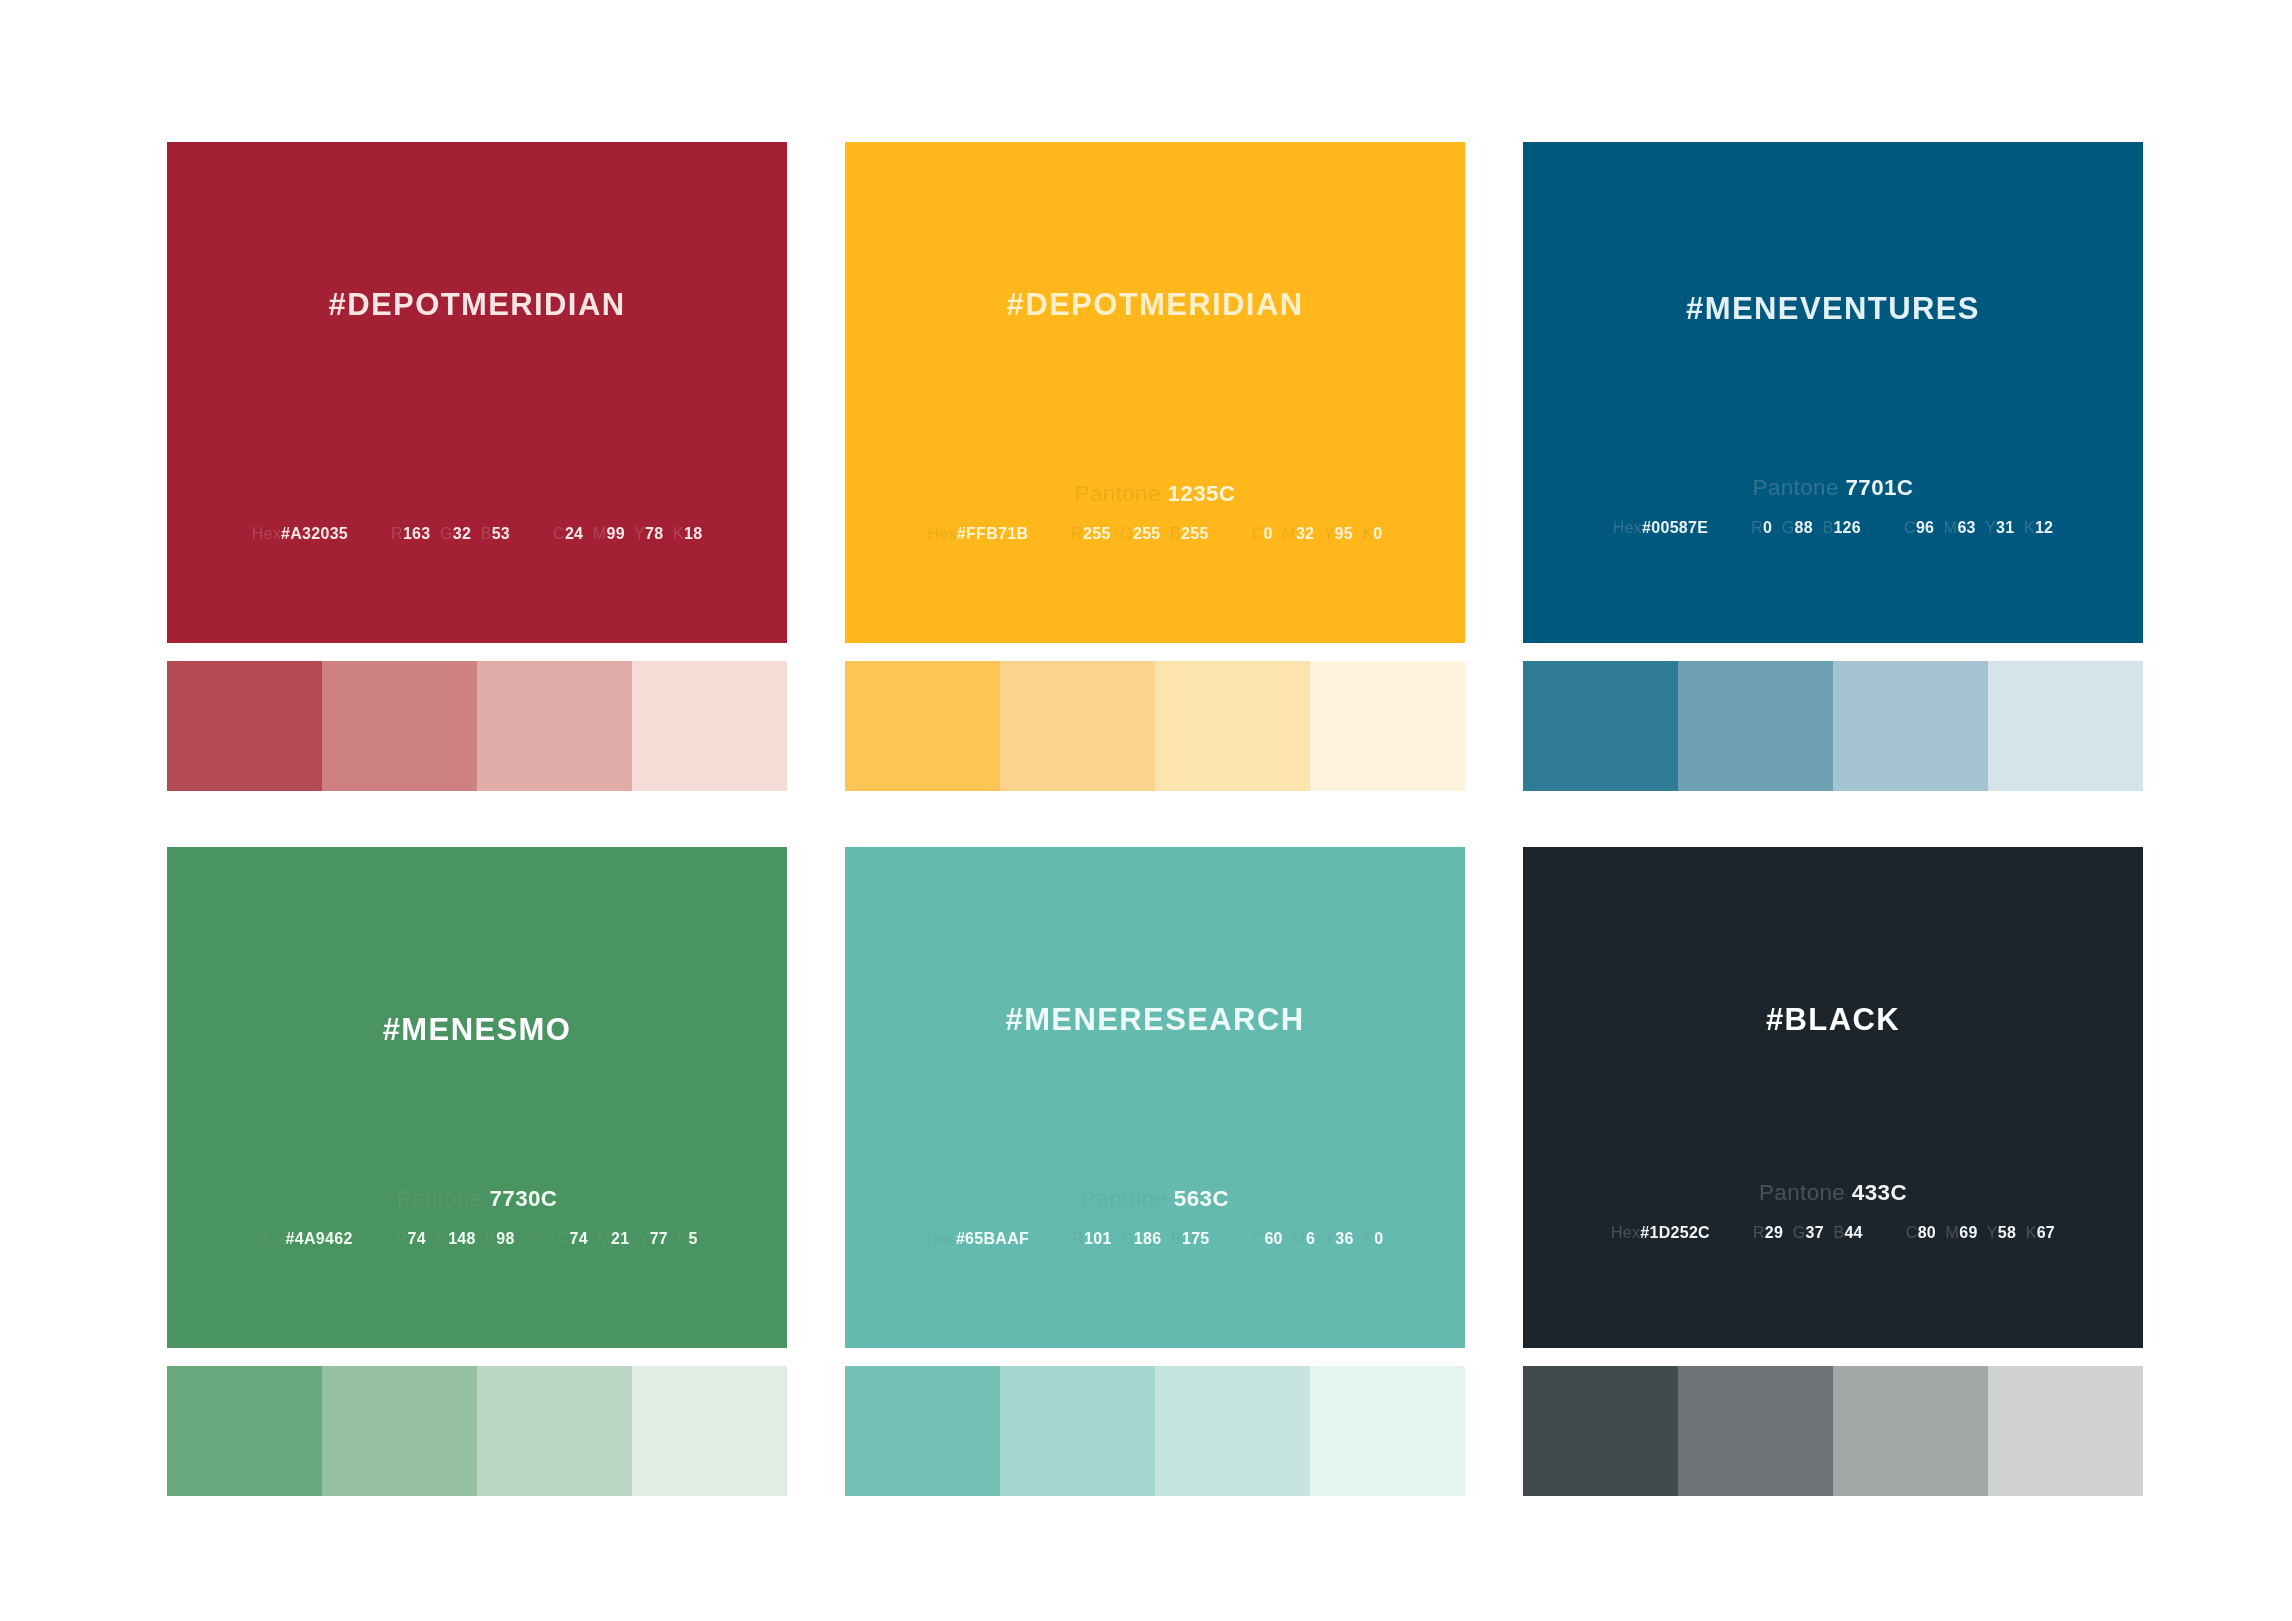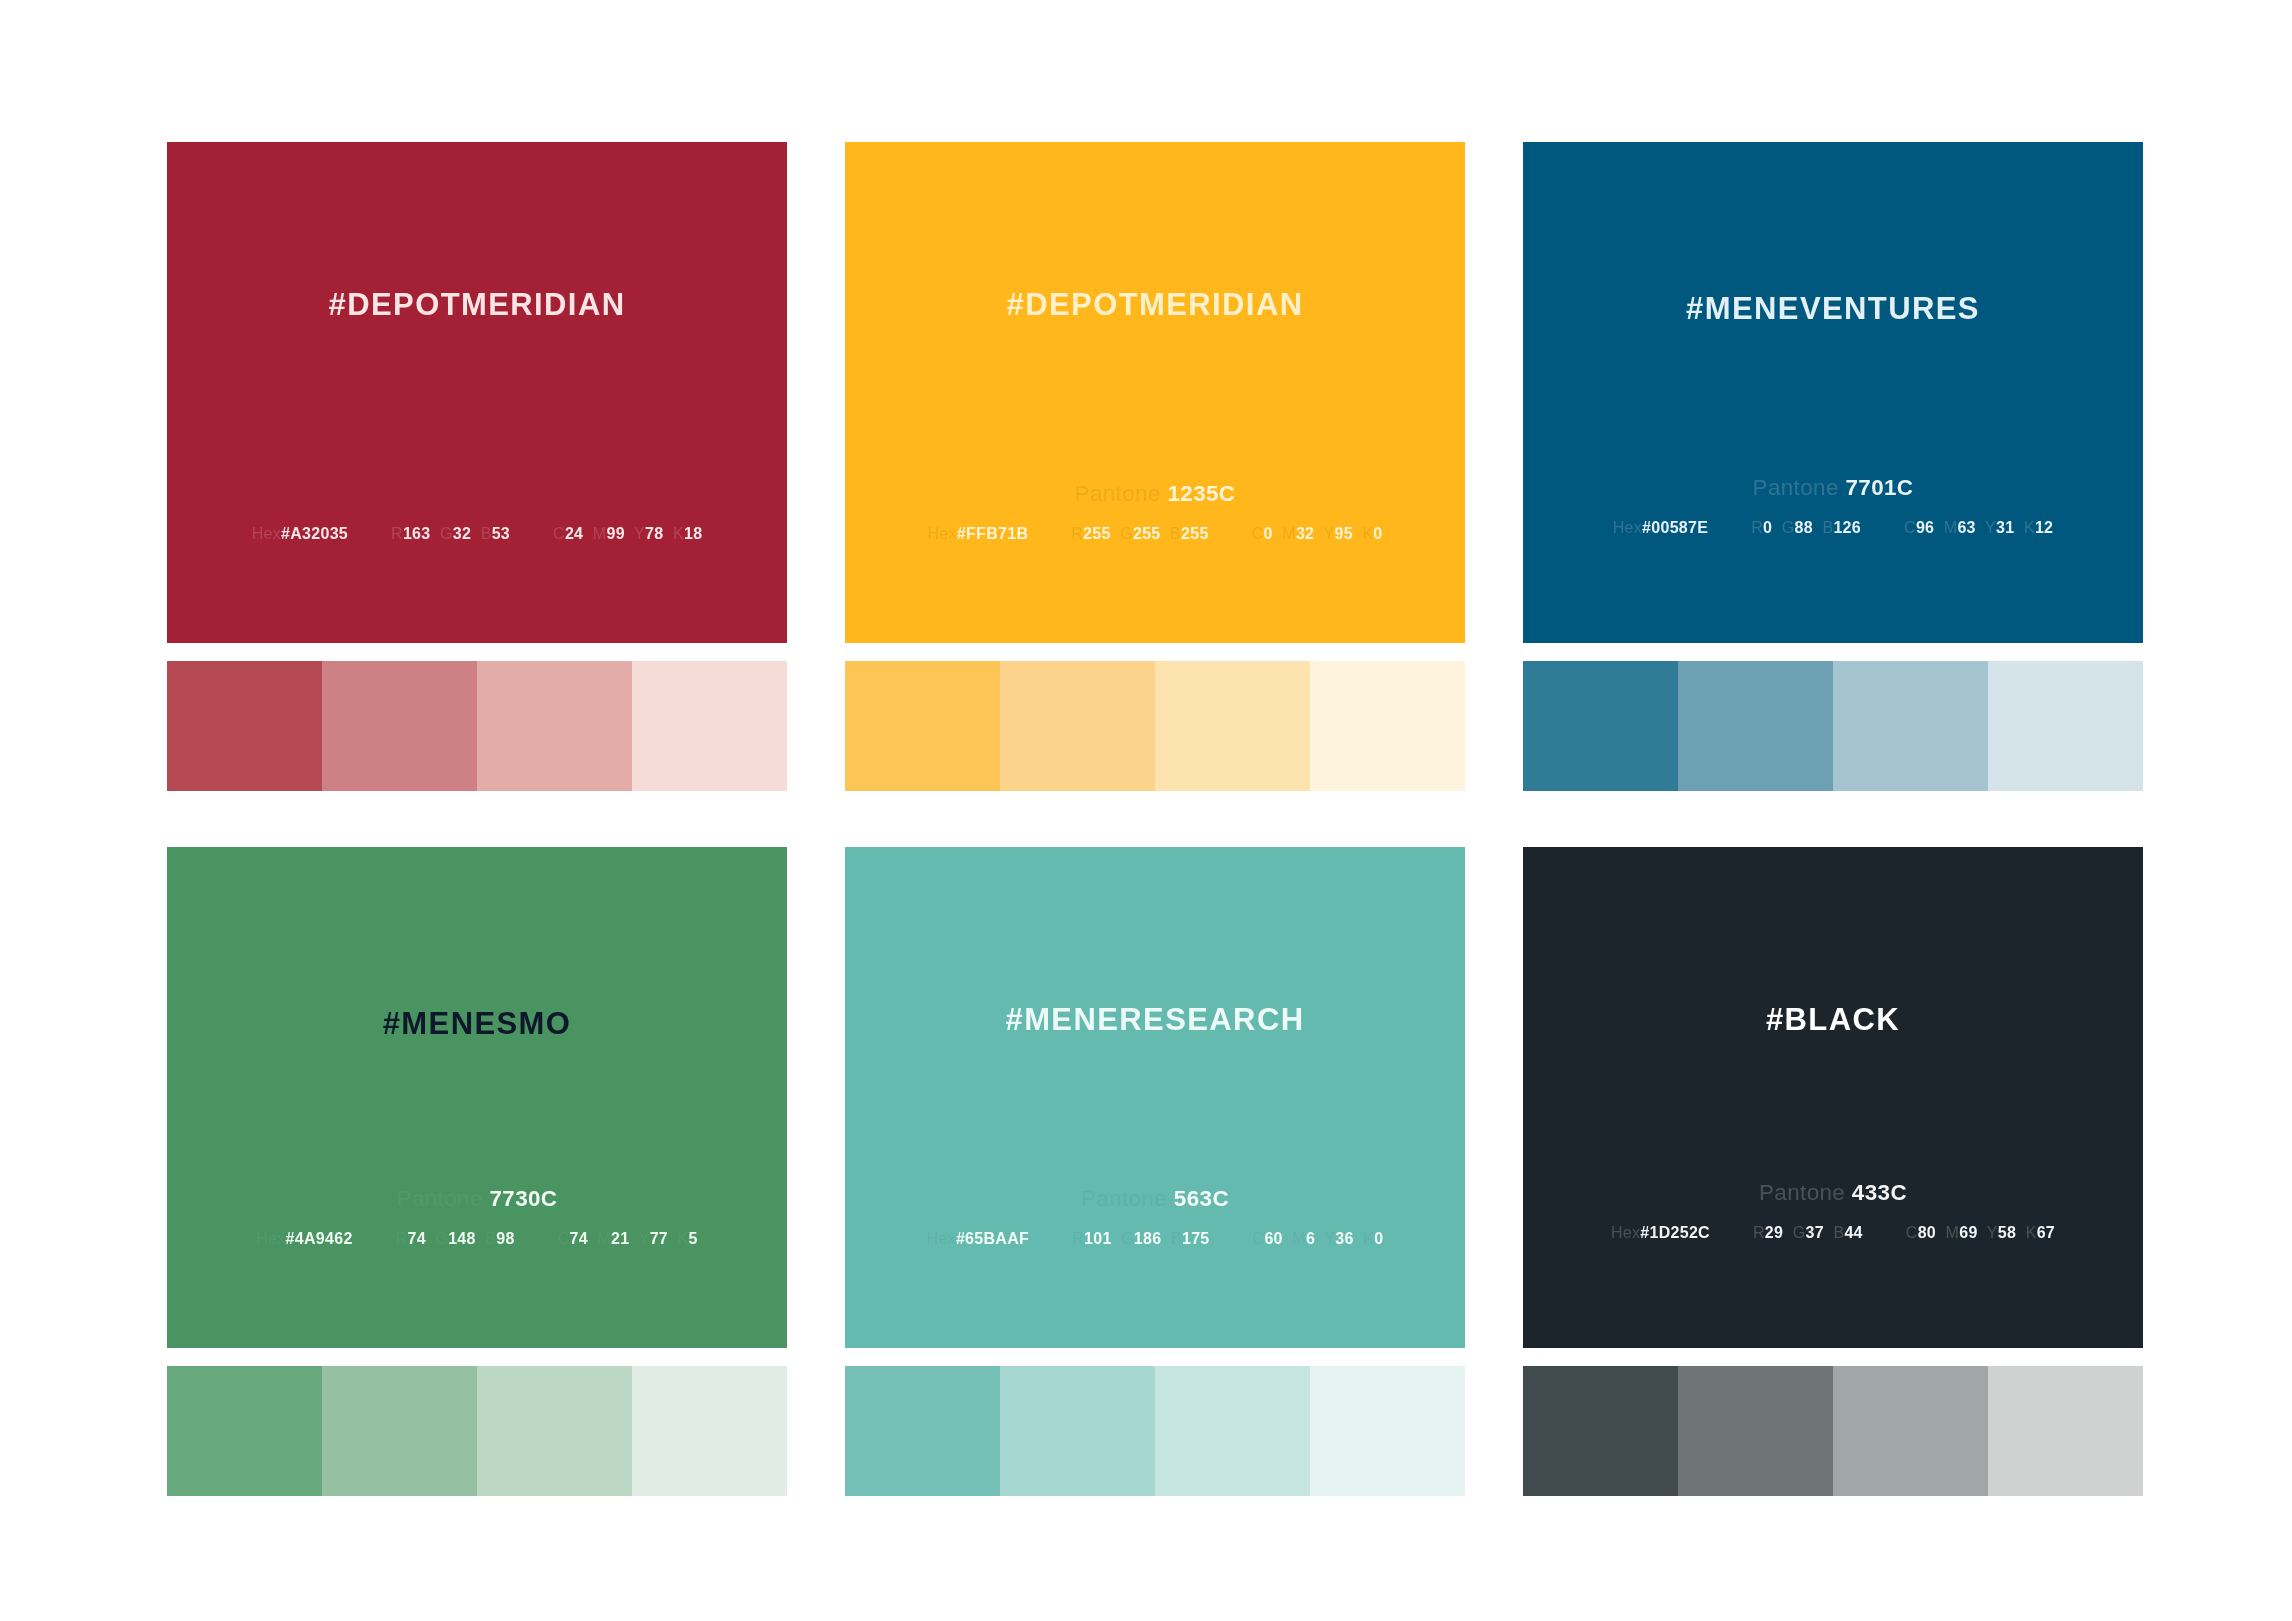--- a/index.html
+++ b/index.html
@@ -113,21 +113,21 @@
         </div>
         <div class="tints">
           <div class="tint" style="background: rgb(48, 123, 150);"></div>
           <div class="tint" style="background: rgb(108, 160, 178);"></div>
           <div class="tint" style="background: rgb(164, 196, 210);"></div>
           <div class="tint" style="background: rgb(213, 228, 233);"></div>
         </div>
       </div>
       <div class="card">
         <div class="swatch-main" style="background: rgb(74, 148, 98);">
-          <div class="swatch-title" style="color: #0f172a; top: 159px;">#MENESMO</div>
+          <div class="swatch-title" style="color: #ffffff; top: 165px;">#MENESMO</div>
           <div class="spec-block" style="bottom: 100px;">
             <div class="spec-pantone"><span class="lbl" style="color: rgb(95, 158, 116);">Pantone</span> <span class="val" style="color: rgb(240, 250, 242);">7730C</span></div>
             <div class="spec-row"><span class="spec-group"><span class="lbl" style="color: rgb(95, 158, 116);">Hex</span><span class="val" style="color: rgb(240, 250, 242);">#4A9462</span></span><span class="spec-group"><span class="lbl" style="color: rgb(95, 158, 116);">R</span><span class="val" style="color: rgb(240, 250, 242);">74</span>&nbsp; <span class="lbl" style="color: rgb(95, 158, 116);">G</span><span class="val" style="color: rgb(240, 250, 242);">148</span>&nbsp; <span class="lbl" style="color: rgb(95, 158, 116);">B</span><span class="val" style="color: rgb(240, 250, 242);">98</span></span><span class="spec-group"><span class="lbl" style="color: rgb(95, 158, 116);">C</span><span class="val" style="color: rgb(240, 250, 242);">74</span>&nbsp; <span class="lbl" style="color: rgb(95, 158, 116);">M</span><span class="val" style="color: rgb(240, 250, 242);">21</span>&nbsp; <span class="lbl" style="color: rgb(95, 158, 116);">Y</span><span class="val" style="color: rgb(240, 250, 242);">77</span>&nbsp; <span class="lbl" style="color: rgb(95, 158, 116);">K</span><span class="val" style="color: rgb(240, 250, 242);">5</span></span></div>
           </div>
         </div>
         <div class="tints">
           <div class="tint" style="background: rgb(103, 168, 124);"></div>
           <div class="tint" style="background: rgb(149, 192, 161);"></div>
           <div class="tint" style="background: rgb(188, 215, 195);"></div>
           <div class="tint" style="background: rgb(225, 237, 228);"></div>

